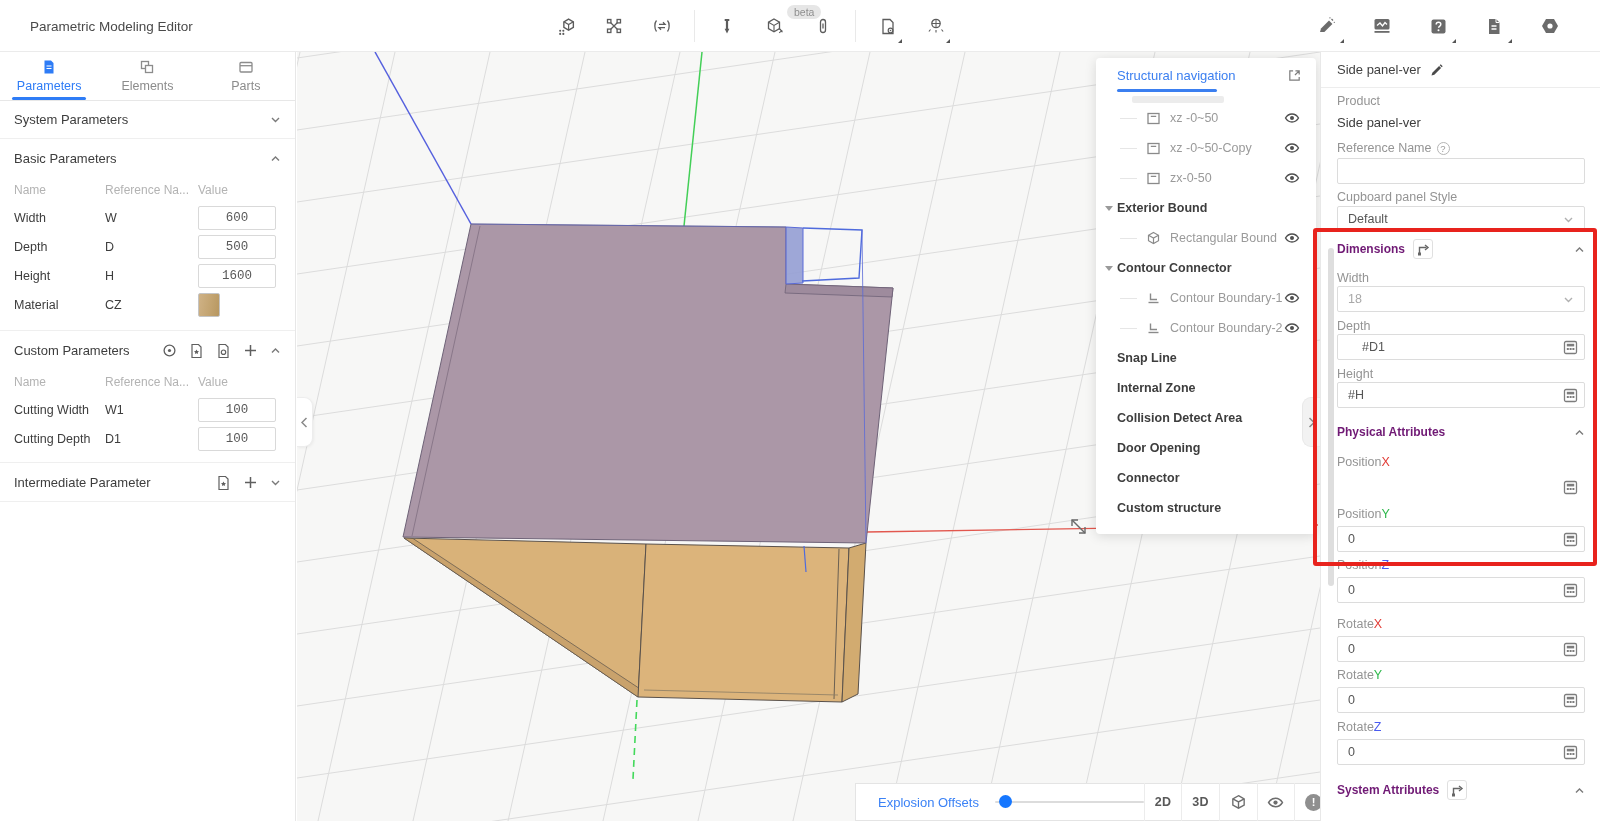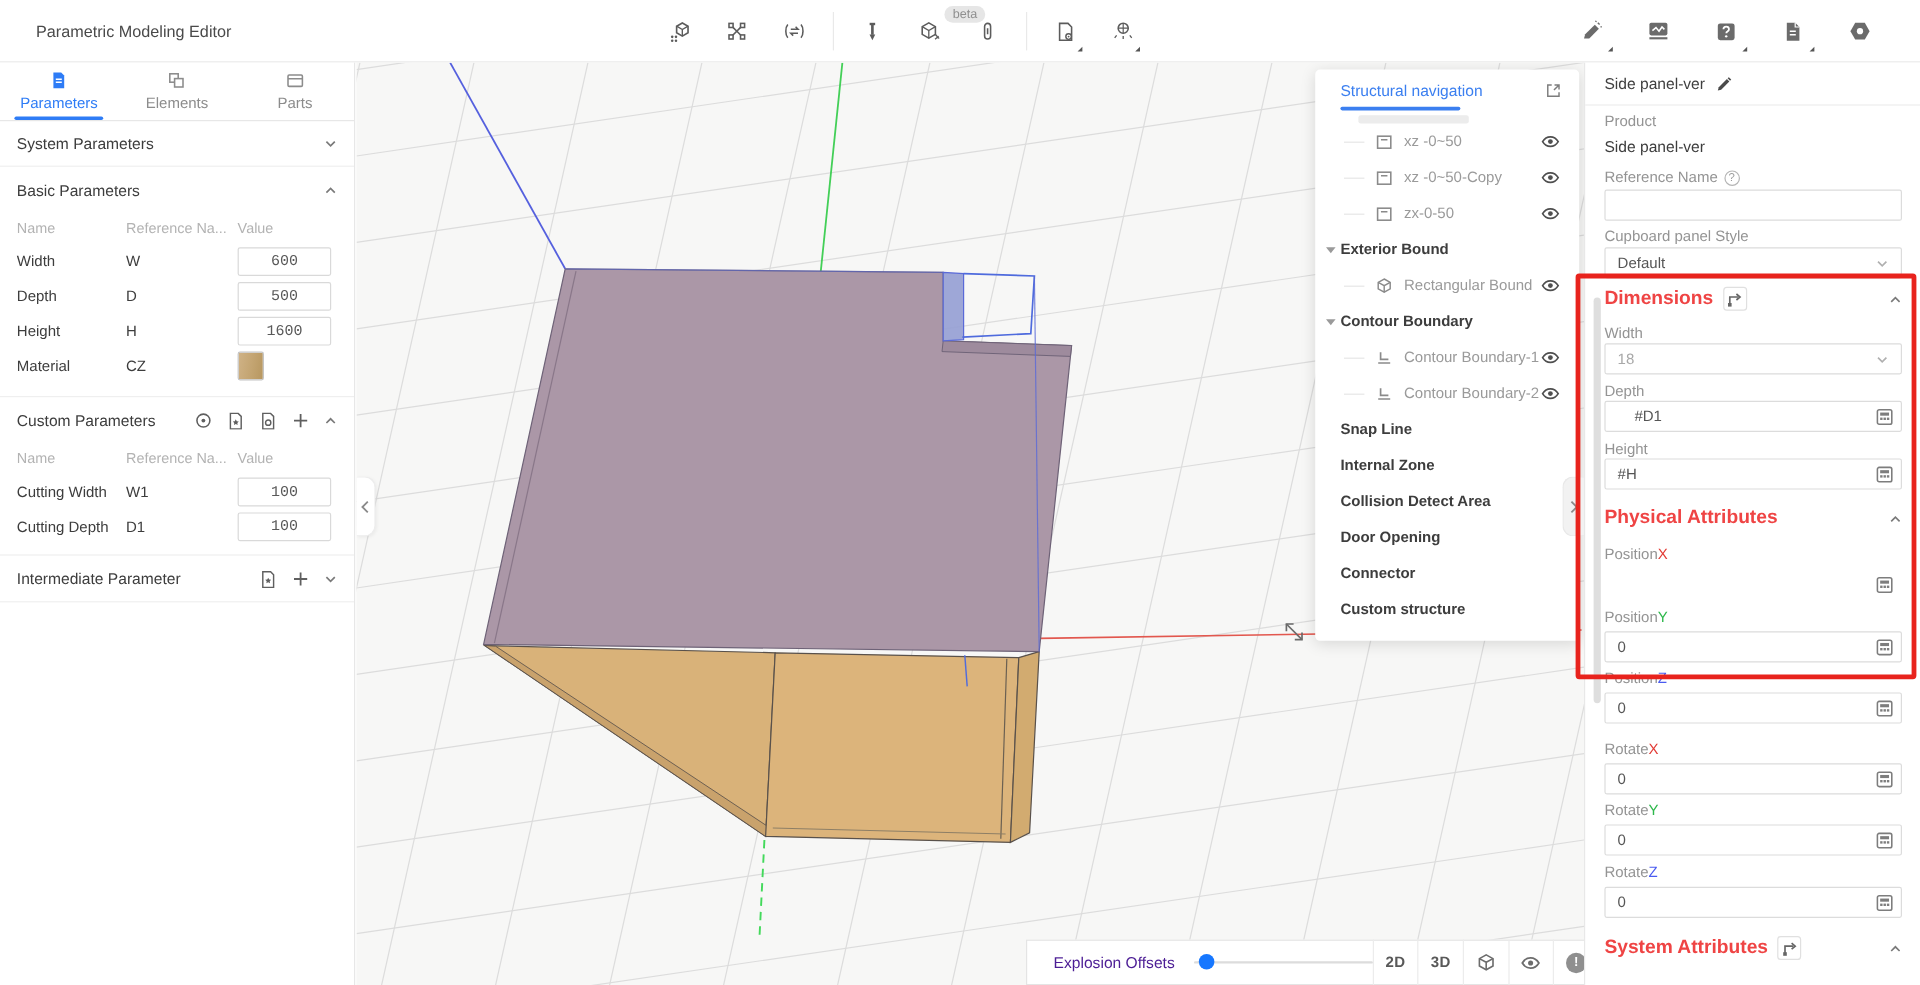--- a/index.html
+++ b/index.html
@@ -58,31 +58,31 @@
 .rightpanel{position:absolute;left:1320px;top:52px;width:280px;height:769px;background:#fff;border-left:1px solid #e8e8e8;z-index:12}
 .rp-head{position:absolute;left:0;top:0;right:0;height:36px;display:flex;align-items:center;padding:0 16px;border-bottom:1px solid #ededed;color:#3f3f3f;font-size:13px}
 .rp-pencil{width:14px;height:14px;margin-left:9px;color:#4a4a4a;cursor:pointer}
 .rp-label{position:absolute;left:16px;height:16px;font-size:12.5px;color:#949494;display:flex;align-items:center}
 .rp-value{position:absolute;left:16px;font-size:13px;color:#3d3d3d}
 .rp-input{position:absolute;left:16px;width:248px;height:26px;border:1px solid #dcdcdc;border-radius:2px;background:#fff;font-family:inherit;font-size:12.5px;color:#555;padding:0 26px 0 10px}
 .rp-select{position:absolute;left:16px;width:248px;height:26px;border:1px solid #dcdcdc;border-radius:2px;background:#fff;display:flex;align-items:center;padding:0 10px;font-size:12.5px;color:#555;cursor:pointer}
 .rp-select .selchev{margin-left:auto;width:11px;height:11px;color:#b0b0b0}
 .rp-select.dim{color:#a8a8a8}
 .calcbtn{position:absolute;right:22px;width:15px;height:15px;color:#7d7d7d;cursor:pointer}
-.rp-sec{position:absolute;left:16px;width:248px;height:24px;display:flex;align-items:center;font-weight:700;font-size:16px;color:#ef4444}
+.rp-sec{position:absolute;left:16px;width:248px;height:24px;display:flex;align-items:center;font-weight:700;font-size:12px;color:#701a75}
 .mini-btn{width:20px;height:20px;border:1px solid #e0e0e0;border-radius:3px;margin-left:8px;display:flex;align-items:center;justify-content:center;color:#666;cursor:pointer}
 .rp-sec .chev{margin-left:auto;cursor:pointer}
 .ax-x{color:#e23c36}.ax-y{color:#2eb84c}.ax-z{color:#4a5bf0}
 .qmark{width:13px;height:13px;border:1px solid #b5b5b5;border-radius:50%;font-size:9.5px;color:#9a9a9a;display:inline-flex;align-items:center;justify-content:center;margin-left:5px}
 .rp-scroll{position:absolute;left:7px;top:196px;width:6px;height:338px;background:#dedede;border-radius:3px;cursor:pointer}
 
 .red-rect{position:absolute;left:1313px;top:228px;width:284px;height:338px;border:4px solid #e8231d;border-radius:3px;z-index:40;pointer-events:none}
 
 .bottombar{position:absolute;left:855px;top:783px;width:478px;height:38px;background:#fff;border:1px solid #e4e4e4;display:flex;align-items:center;z-index:6}
-.bb-label{padding-left:22px;font-size:13px;color:#4c1d95;white-space:nowrap}
+.bb-label{padding-left:22px;font-size:13px;color:#3b82f6;white-space:nowrap}
 .bb-slider{margin-left:16px;width:150px;height:2px;background:#dcdcdc;border-radius:1px;position:relative;cursor:pointer}
 .bb-handle{position:absolute;left:4px;top:-6px;width:13px;height:13px;border-radius:50%;background:#1677ff}
 .bb-btn{width:38px;height:38px;display:flex;align-items:center;justify-content:center;border-left:1px solid #ececec;color:#595959;font-size:12.5px;font-weight:700;letter-spacing:.3px;cursor:pointer}
 .bb-btn .bic{width:17px;height:17px;color:#6d6d6d}
 .bb-spacer{flex:1}
 .excl{width:17px;height:17px;border-radius:50%;background:#8f8f8f;color:#fff;font-size:11px;font-weight:700;display:flex;align-items:center;justify-content:center}
 .ic14{width:15px;height:15px}
 </style>
 </head>
 <body>
@@ -499,21 +499,21 @@
         <svg class="nic" viewBox="0 0 15 15">
           <use href="#i-cube14"></use>
         </svg>
         <span>Rectangular Bound</span>
         <svg class="sn-eye" viewBox="0 0 16 16">
           <use href="#i-eye"></use>
         </svg>
       </div>
     <div class="sn-row sn-group">
         <span class="sn-caret"></span>
-        <span>Contour Boundary</span>
+        <span>Contour Connector</span>
       </div>
     <div class="sn-row sn-child">
         <svg class="nic" viewBox="0 0 15 15">
           <use href="#i-contour"></use>
         </svg>
         <span>Contour Boundary-1</span>
         <svg class="sn-eye" viewBox="0 0 16 16">
           <use href="#i-eye"></use>
         </svg>
       </div>

